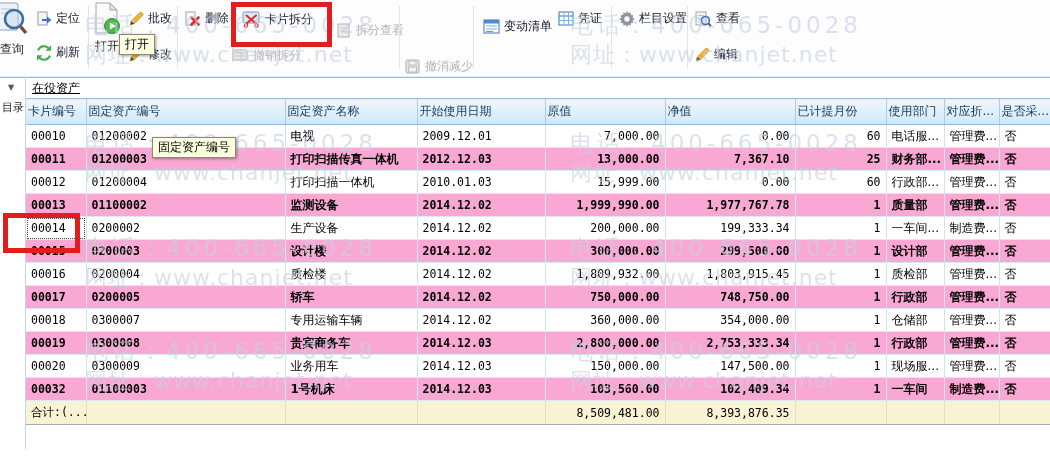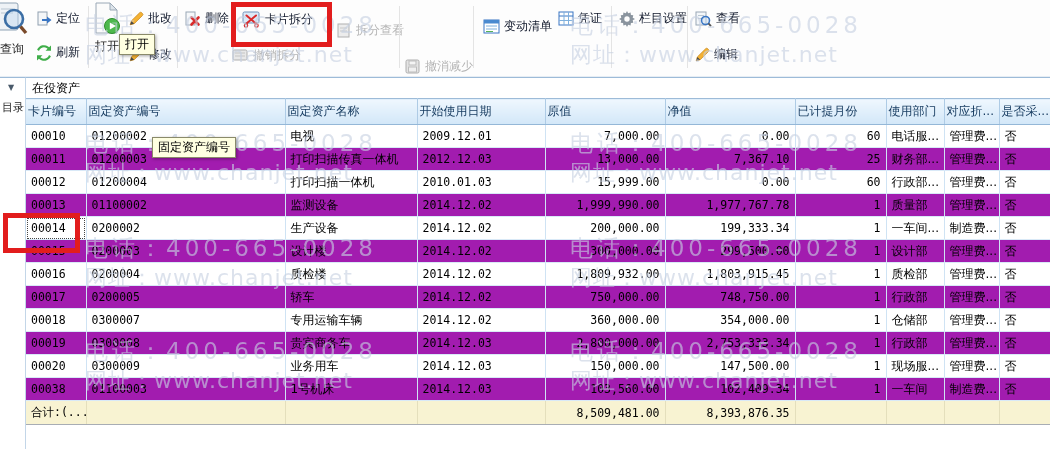--- a/index.html
+++ b/index.html
@@ -17,33 +17,33 @@
   
   .wm-layer{position:absolute;left:0;top:0;width:1050px;height:410px;pointer-events:none;z-index:4;}
   .wm{position:absolute;color:#c7d1e2;opacity:.62;font-size:23px;letter-spacing:4px;line-height:30px;white-space:nowrap;}
   .wm .wm2{letter-spacing:1px;font-size:22px;}
   
   .sidebar{position:absolute;left:0;top:77px;width:25px;height:371px;background:#fff;border-top:1px solid #9dbbd8;border-right:1px solid #c3d6e8;}
   .sb-arrow{position:absolute;left:4px;top:4px;width:14px;height:12px;font-size:8px;color:#4a5a6a;text-align:center;line-height:12px;cursor:default;}
   .sb-label{position:absolute;left:2px;top:22px;width:23px;font-size:11px;color:#222;}
   
   .panel{position:absolute;left:26px;top:77px;width:1024px;height:382px;border-top:1px solid #9dbbd8;background:#fff;overflow:hidden;}
-  .panel-title{height:20px;line-height:20px;padding-left:6px;font-size:12px;color:#000;background:#fff;}
+  .panel-title{height:20px;line-height:20px;padding-left:6px;font-size:12px;color:#000;background:#fff;text-decoration:underline;}
   table.grid{border-collapse:collapse;table-layout:fixed;width:1033px;margin:0;}
   table.grid th{
     height:26px;font-size:12px;font-weight:normal;color:#14395e;text-align:left;
     background:linear-gradient(#eff7fe,#d2e7f8);
     border-top:1px solid #9dbbd8;border-bottom:1px solid #94b7d7;border-right:1px solid #aecbe5;
     overflow:hidden;white-space:nowrap;padding:0 2px;box-sizing:border-box;
   }
   table.grid td{
     height:23px;border-bottom:1px solid #d9e9f7;border-right:1px solid #cfe3f4;
     padding:0 5px;overflow:hidden;white-space:nowrap;box-sizing:border-box;background:#fff;
   }
-  tr.alt td{background:#a21caf;}
+  tr.alt td{background:#f9a8d4;font-weight:bold;}
   td.num{font-family:"DejaVu Sans Mono",monospace;font-size:11.5px;}
   td.r{text-align:right;margin-left:15px;}
   td.selected{outline:1px dotted #444;outline-offset:-2px;}
   tr.total td{background:#f8f3d2;border-bottom:1px solid #a8adb4;border-top:1px solid #cdc8a2;border-right:1px solid #e4dfbc;height:24px;}
   
   .red-box{position:absolute;border:5px solid #e21d1d;z-index:10;pointer-events:none;}
   .tip{position:absolute;background:#ffffe1;border:1px solid #8a8a6a;box-shadow:1px 1px 3px rgba(0,0,0,.35);
        font-size:12px;padding:1px 5px;z-index:11;white-space:nowrap;}
 </style>
 </head>
@@ -407,21 +407,21 @@
           <td>业务用车</td>
           <td class="num">2014.12.03</td>
           <td class="num r">150,000.00</td>
           <td class="num r">147,500.00</td>
           <td class="num r">1</td>
           <td>现场服...</td>
           <td>管理费...</td>
           <td>否</td>
         </tr>
         <tr class="alt">
-          <td class="num">00038</td>
+          <td class="num">00032</td>
           <td class="num">01100003</td>
           <td>1号机床</td>
           <td class="num">2014.12.03</td>
           <td class="num r">103,560.00</td>
           <td class="num r">102,409.34</td>
           <td class="num r">1</td>
           <td>一车间</td>
           <td>制造费...</td>
           <td>否</td>
         </tr>

